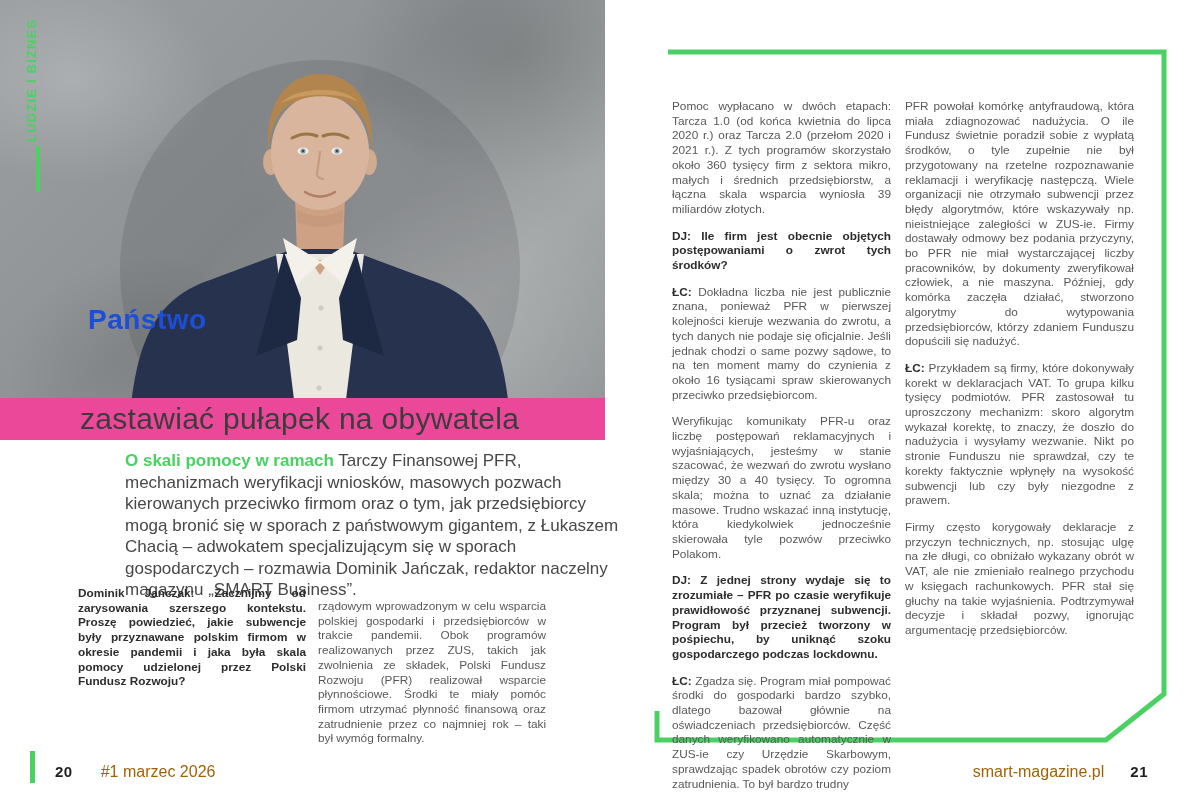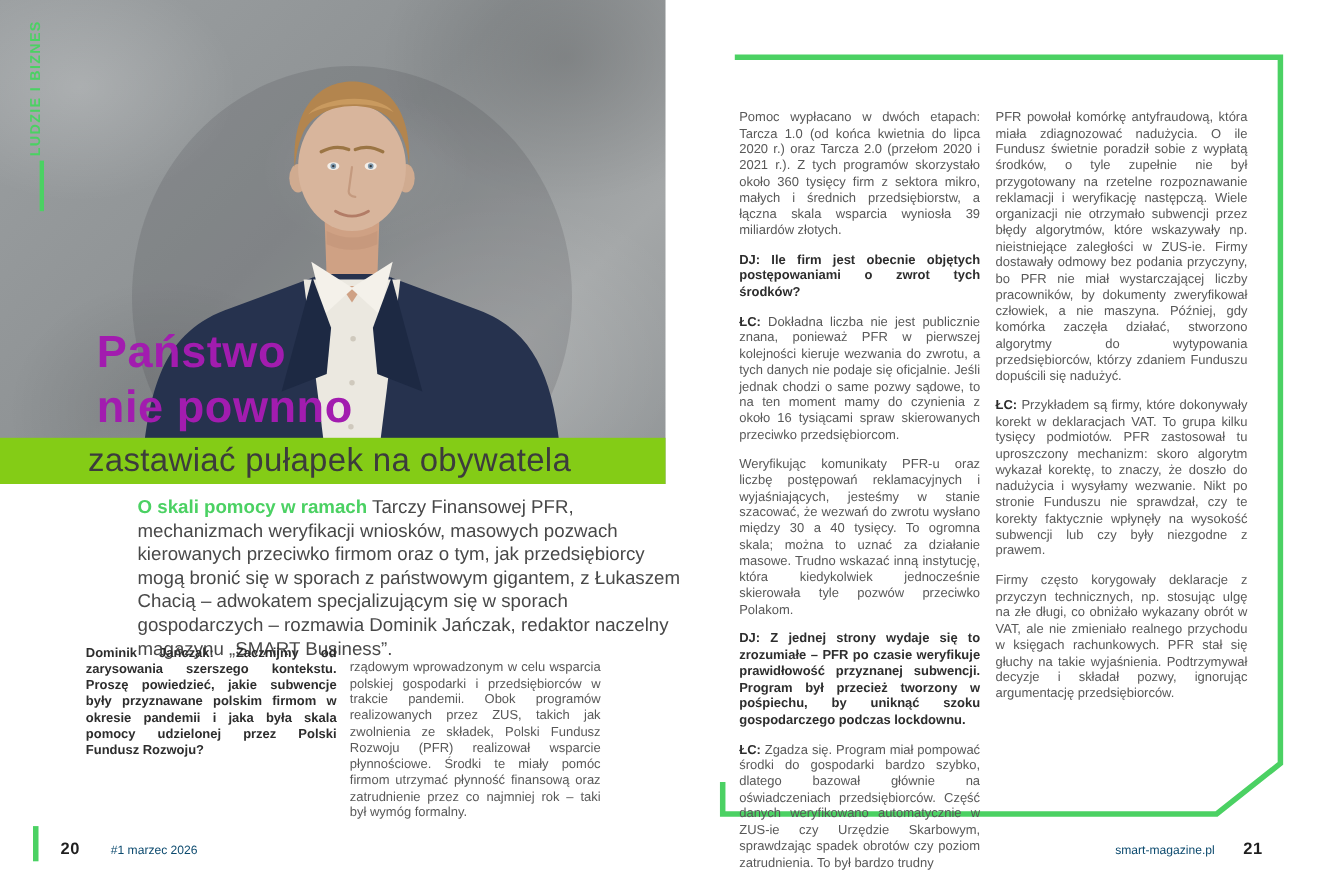--- a/index.html
+++ b/index.html
@@ -27,24 +27,24 @@
   .photo-block svg{position:absolute;left:0;top:0;}
   .section-tag{
     position:absolute;left:24px;top:22px;height:120px;
     writing-mode:vertical-rl;transform:rotate(180deg);
     font-size:13px;font-weight:bold;letter-spacing:1.2px;color:var(--green);
     white-space:nowrap;
   }
   .tag-rule{position:absolute;left:36px;top:146px;width:4px;height:46px;background:var(--green);}
   .headline{
     position:absolute;left:88px;top:295px;
-    color:#a21caf;font-size:41px;font-weight:800;line-height:50px;letter-spacing:.5px;
+    color:#1d4ed8;font-size:28px;font-weight:800;line-height:50px;letter-spacing:.5px;
   }
   .subhead-band{
-    position:absolute;left:0;top:398px;width:605px;height:42px;background:#84cc16;
+    position:absolute;left:0;top:398px;width:605px;height:42px;background:#ec4899;
     display:flex;align-items:center;
   }
   .subhead{margin-left:80px;font-size:30px;font-weight:400;color:#3c3c3c;letter-spacing:.3px;}
   
   .intro{
     position:absolute;left:78px;top:450px;width:508px;
     font-size:17px;line-height:21.5px;color:#484848;margin-left:47px;
   }
   .intro .lead{color:var(--green);font-weight:bold;}
   
@@ -57,21 +57,21 @@
   p.body-para:last-child{margin-bottom:0;}
   p.question{font-weight:bold;color:var(--bold-dark);}
   p.body-para strong{color:var(--bold-dark);}
   
   .frame{position:absolute;left:0;top:0;pointer-events:none;}
   
   .footer-bar{position:absolute;left:30px;top:751px;width:5px;height:32px;background:var(--green);}
   .footer-left{position:absolute;left:55px;top:763px;display:flex;align-items:baseline;gap:28px;justify-content:flex-end;}
   .footer-right{position:absolute;right:52px;top:763px;display:flex;align-items:baseline;gap:26px;}
   .page-num{font-weight:bold;font-size:15px;color:#1f1f1f;letter-spacing:.5px;}
-  .muted{font-size:11px;color:#0c4a6e;}
+  .muted{font-size:16px;color:#a16207;}
 </style>
 </head>
 <body>
 
 <div>
 
   <div class="photo-block">
     <svg width="605" height="440" viewBox="0 0 605 440">
       <ellipse cx="320" cy="270" rx="200" ry="210" fill="rgba(55,58,64,0.16)"></ellipse>
 
@@ -114,21 +114,20 @@
       <path d="M320,152 L317,174 q0,4 6,5" stroke="#c49a7f" stroke-width="2" fill="none" stroke-linecap="round"></path>
       <path d="M305,192 Q320,201 335,192" stroke="#b27c66" stroke-width="2.5" fill="none" stroke-linecap="round"></path>
     </svg>
   </div>
 
   <div class="section-tag">LUDZIE I BIZNES</div>
   <div class="tag-rule"></div>
 
   <div class="headline">
     <div>Państwo</div>
-    <div>nie pownno</div>
   </div>
 
   <div class="subhead-band">
     <span class="subhead">zastawiać pułapek na obywatela</span>
   </div>
 
   <div class="intro">
     <span class="lead">O skali pomocy w ramach</span><span> Tarczy Finansowej PFR, mechanizmach weryfikacji wniosków, masowych pozwach kierowanych przeciwko firmom oraz o tym, jak przedsiębiorcy mogą bronić się w sporach z państwowym gigantem, z Łukaszem Chacią – adwokatem specjalizującym się w sporach gospodarczych – rozmawia Dominik Jańczak, redaktor naczelny magazynu „SMART Business”.</span>
   </div>
 

